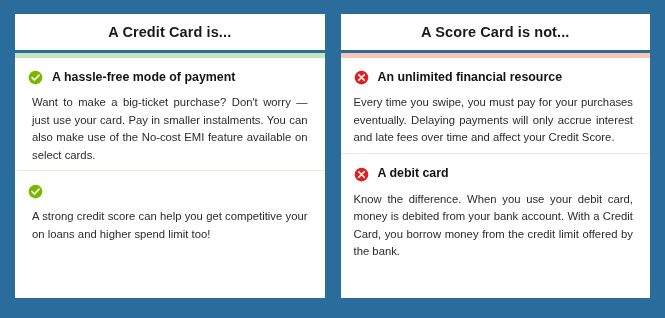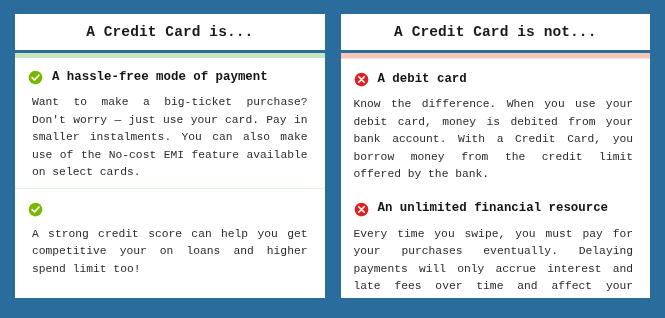--- a/index.html
+++ b/index.html
@@ -16,21 +16,20 @@
 
   .board {
     width: 665px;
     height: 318px;
     box-sizing: border-box;
     display: flex;
     flex-direction: row;
     padding: 14px 15px 20px 15px;
     gap: 16px;
     background: #2a6c9c;
-    font-family: Liberation Mono, monospace;
   }
 
   .panel {
     flex: 1 1 0;
     display: flex;
     flex-direction: column;
     min-width: 0;
   }
 
   .panel-header {
@@ -159,47 +158,47 @@
           </span>
         </div>
         <p class="section-text">A strong credit score can help you get competitive your on loans and higher spend limit too!</p>
       </div>
 
     </div>
   </div>
 
   <div class="panel panel-right">
     <div class="panel-header">
-      <div class="panel-header-title">A Credit Card is not...</div>
+      <div class="panel-header-title">A Score Card is not...</div>
     </div>
     <div class="panel-gap"></div>
     <div class="panel-body">
 
-      <div class="section section-two">
+      <div class="section section-one">
         <div class="section-heading">
           <span class="status-icon">
             <svg viewBox="0 0 24 24" width="15" height="15" aria-hidden="true">
               <circle cx="12" cy="12" r="11" fill="#e02020"></circle>
               <path d="M7.6 7.6 L16.4 16.4 M16.4 7.6 L7.6 16.4" fill="none" stroke="#ffffff" stroke-width="2.8" stroke-linecap="round"></path>
             </svg>
           </span>
-          <span class="section-heading-text">A debit card</span>
-        </div>
-        <p class="section-text">Know the difference. When you use your debit card, money is debited from your bank account. With a Credit Card, you borrow money from the credit limit offered by the bank.</p>
-      </div>
-
-      <div class="section section-one">
+          <span class="section-heading-text">An unlimited financial resource</span>
+        </div>
+        <p class="section-text">Every time you swipe, you must pay for your purchases eventually. Delaying payments will only accrue interest and late fees over time and affect your Credit Score.</p>
+      </div>
+
+      <div class="section section-two">
         <div class="section-heading">
           <span class="status-icon">
             <svg viewBox="0 0 24 24" width="15" height="15" aria-hidden="true">
               <circle cx="12" cy="12" r="11" fill="#e02020"></circle>
               <path d="M7.6 7.6 L16.4 16.4 M16.4 7.6 L7.6 16.4" fill="none" stroke="#ffffff" stroke-width="2.8" stroke-linecap="round"></path>
             </svg>
           </span>
-          <span class="section-heading-text">An unlimited financial resource</span>
-        </div>
-        <p class="section-text">Every time you swipe, you must pay for your purchases eventually. Delaying payments will only accrue interest and late fees over time and affect your Credit Score.</p>
+          <span class="section-heading-text">A debit card</span>
+        </div>
+        <p class="section-text">Know the difference. When you use your debit card, money is debited from your bank account. With a Credit Card, you borrow money from the credit limit offered by the bank.</p>
       </div>
 
     </div>
   </div>
 
 </div>
 
 </body></html>

